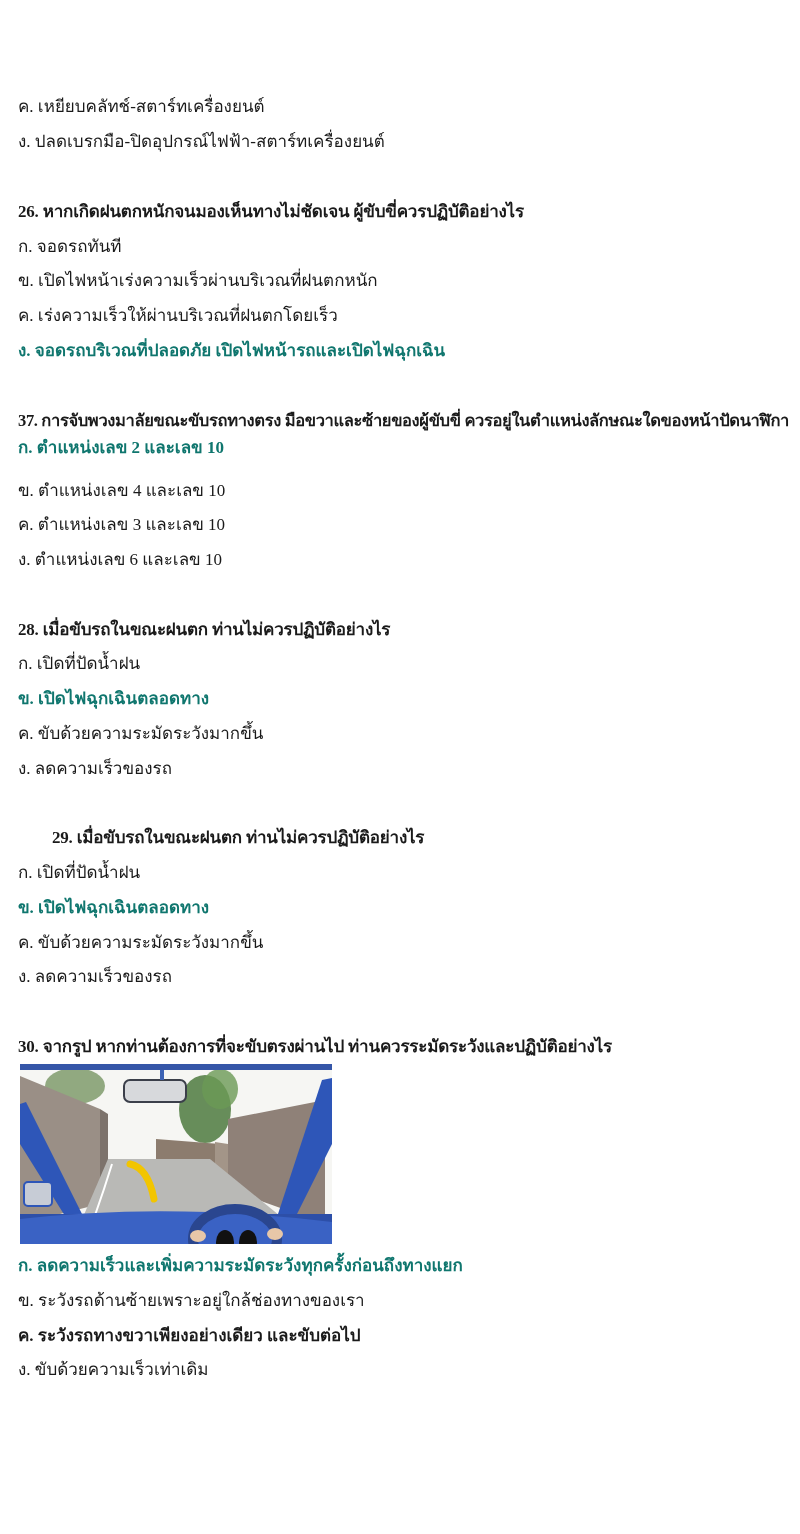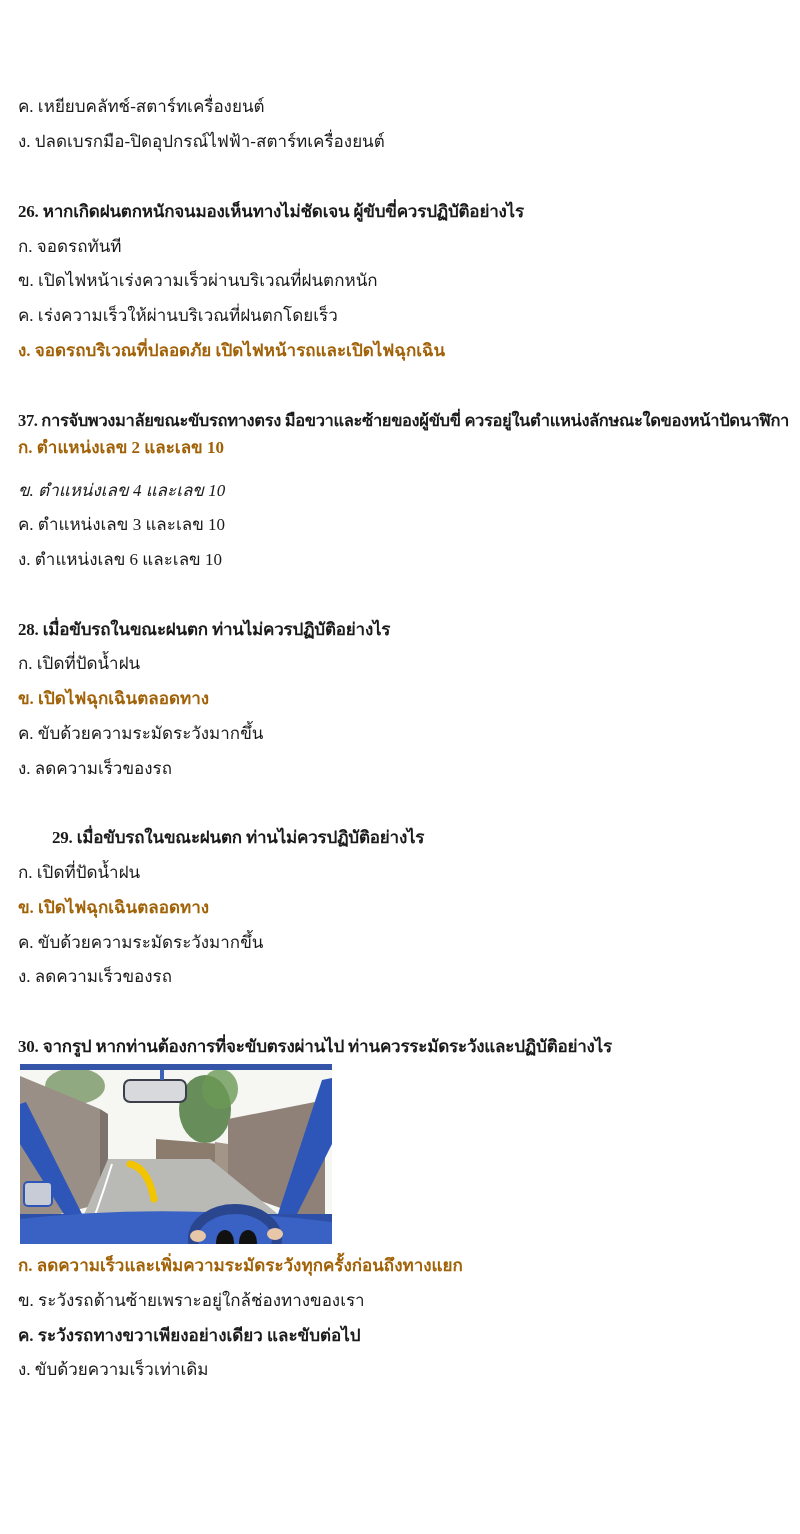--- a/index.html
+++ b/index.html
@@ -20,21 +20,21 @@
       font-size: 17px;
       line-height: 22px;
       white-space: nowrap;
     }
     .q-title {
       font-weight: bold;
       font-size: 17px;
       letter-spacing: -0.2px;
     }
     .correct {
-      color: #a16207;
+      color: #0f766e;
       font-weight: bold;
     }
     .figure {
       position: absolute;
       left: 20px;
       top: 1064px;
       width: 312px;
       height: 180px;
       overflow: hidden;
       background: #f4f4f2;
@@ -48,21 +48,21 @@
 <div class="line" style="top:131px;">ง. ปลดเบรกมือ-ปิดอุปกรณ์ไฟฟ้า-สตาร์ทเครื่องยนต์</div>
 
 <div class="line q-title" style="top:201px;">26. หากเกิดฝนตกหนักจนมองเห็นทางไม่ชัดเจน ผู้ขับขี่ควรปฏิบัติอย่างไร</div>
 <div class="line" style="top:236px;">ก. จอดรถทันที</div>
 <div class="line" style="top:270px;">ข. เปิดไฟหน้าเร่งความเร็วผ่านบริเวณที่ฝนตกหนัก</div>
 <div class="line" style="top:305px;">ค. เร่งความเร็วให้ผ่านบริเวณที่ฝนตกโดยเร็ว</div>
 <div class="line correct" style="top:340px;">ง. จอดรถบริเวณที่ปลอดภัย เปิดไฟหน้ารถและเปิดไฟฉุกเฉิน</div>
 
 <div class="line q-title" style="top:410px; font-size:16.5px; letter-spacing:-0.35px;">37. การจับพวงมาลัยขณะขับรถทางตรง มือขวาและซ้ายของผู้ขับขี่ ควรอยู่ในตำแหน่งลักษณะใดของหน้าปัดนาฬิกา</div>
 <div class="line correct" style="top:437px;">ก. ตำแหน่งเลข 2 และเลข 10</div>
-<div class="line" style="top:480px;font-style:italic;">ข. ตำแหน่งเลข 4 และเลข 10</div>
+<div class="line" style="top:480px;">ข. ตำแหน่งเลข 4 และเลข 10</div>
 <div class="line" style="top:514px;">ค. ตำแหน่งเลข 3 และเลข 10</div>
 <div class="line" style="top:549px;">ง. ตำแหน่งเลข 6 และเลข 10</div>
 
 <div class="line q-title" style="top:619px;">28. เมื่อขับรถในขณะฝนตก ท่านไม่ควรปฏิบัติอย่างไร</div>
 <div class="line" style="top:653px;">ก. เปิดที่ปัดน้ำฝน</div>
 <div class="line correct" style="top:688px;">ข. เปิดไฟฉุกเฉินตลอดทาง</div>
 <div class="line" style="top:723px;">ค. ขับด้วยความระมัดระวังมากขึ้น</div>
 <div class="line" style="top:758px;">ง. ลดความเร็วของรถ</div>
 
 <div class="line q-title" style="top:827px;margin-left:34px;">29. เมื่อขับรถในขณะฝนตก ท่านไม่ควรปฏิบัติอย่างไร</div>

